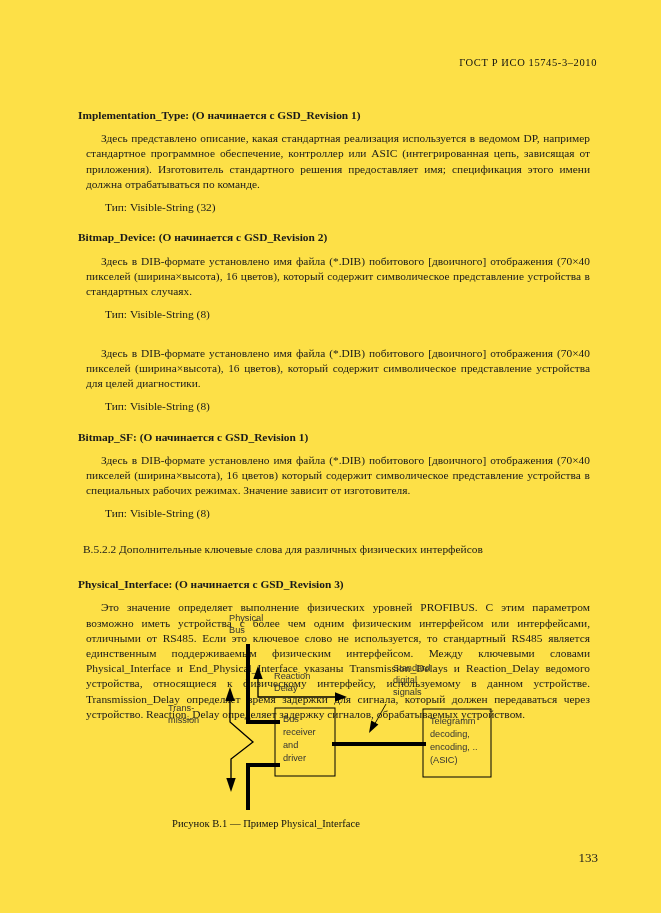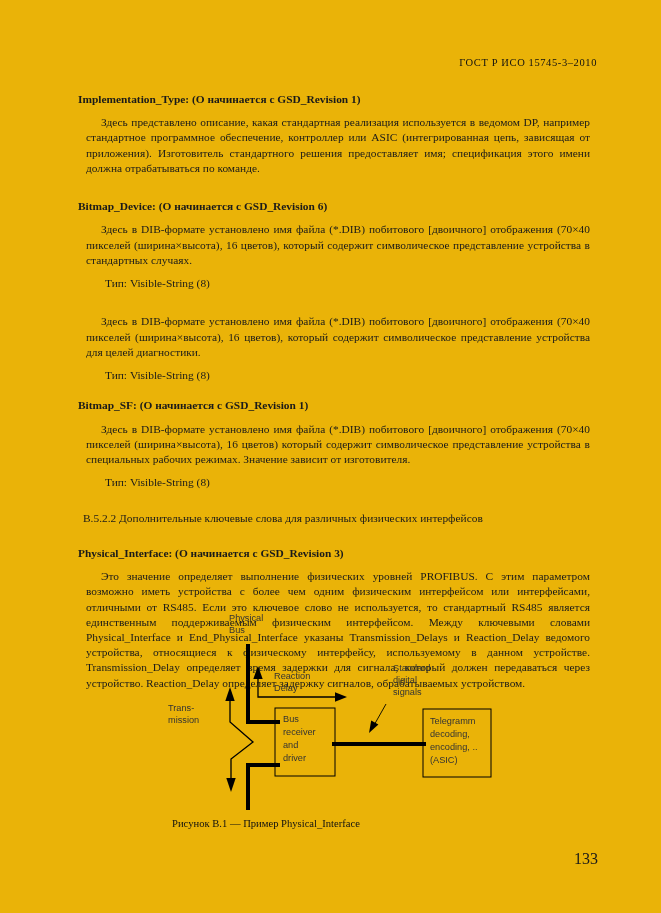--- a/index.html
+++ b/index.html
@@ -4,38 +4,38 @@
 <style>
   html, body {
     margin: 0;
     padding: 0;
     background: #ffffff;
   }
   .page {
     position: relative;
     width: 661px;
     height: 913px;
-    background: #eab308;
+    background: #fde047;
     overflow: hidden;
     font-family: "Liberation Serif", serif;
     color: #1a1a1a;
   }
   .doc-header {
     position: absolute;
     top: 57px;
     left: 78px;
     width: 519px;
     text-align: right;
     font-size: 10.5px;
     letter-spacing: 0.6px;
     color: #111;
   }
   .content {
     position: absolute;
-    top: 92px;
+    top: 108px;
     left: 78px;
     width: 520px;
     font-size: 11.4px;
     line-height: 15.2px;
     text-align: justify;
   }
   .sec-heading {
     font-weight: bold;
     margin: 0;
     text-align: left;
@@ -72,21 +72,21 @@
     text-align: center;
     font-size: 10.6px;
     color: #111;
   }
   .page-number {
     position: absolute;
     left: 78px;
     top: 850px;
     width: 520px;
     text-align: right;
-    font-size: 16px;
+    font-size: 13px;
   }
   svg text {
     font-family: "Liberation Sans", sans-serif;
     font-size: 9.2px;
     fill: #333333;
   }
   .thick { stroke: #000000; stroke-width: 4; fill: none; }
   .thin  { stroke: #000000; stroke-width: 1.3; fill: none; }
   .hair  { stroke: #000000; stroke-width: 0.9; fill: none; }
   .boxln { stroke: #000000; stroke-width: 1; fill: none; }
@@ -96,24 +96,25 @@
 <body>
 
 <div class="page">
 
   <div class="doc-header">ГОСТ Р ИСО 15745-3–2010</div>
 
   <div class="content">
 
     <p class="sec-heading">Implementation_Type: (О начинается с GSD_Revision 1)</p>
     <p class="sec-body">Здесь представлено описание, какая стандартная реализация используется в ведомом DP, например стандартное программное обеспечение, контроллер или ASIC (интегрированная цепь, зависящая от приложения). Изготовитель стандартного решения предоставляет имя; спецификация этого имени должна отрабатываться по команде.</p>
+    <p class="sec-type">Тип: Visible-String (32)</p>
 
     <div class="block-gap"></div>
 
-    <p class="sec-heading">Bitmap_Device: (О начинается с GSD_Revision 6)</p>
+    <p class="sec-heading">Bitmap_Device: (О начинается с GSD_Revision 2)</p>
     <p class="sec-body">Здесь в DIB-формате установлено имя файла (*.DIB) побитового [двоичного] отображения (70×40 пикселей (ширина×высота), 16 цветов), который содержит символическое представление устройства в стандартных случаях.</p>
     <p class="sec-type">Тип: Visible-String (8)</p>
 
     <div class="block-gap"></div>
 
     <p class="sec-body">Здесь в DIB-формате установлено имя файла (*.DIB) побитового [двоичного] отображения (70×40 пикселей (ширина×высота), 16 цветов), который содержит символическое представление устройства для целей диагностики.</p>
     <p class="sec-type">Тип: Visible-String (8)</p>
 
     <div class="block-gap"></div>
 

